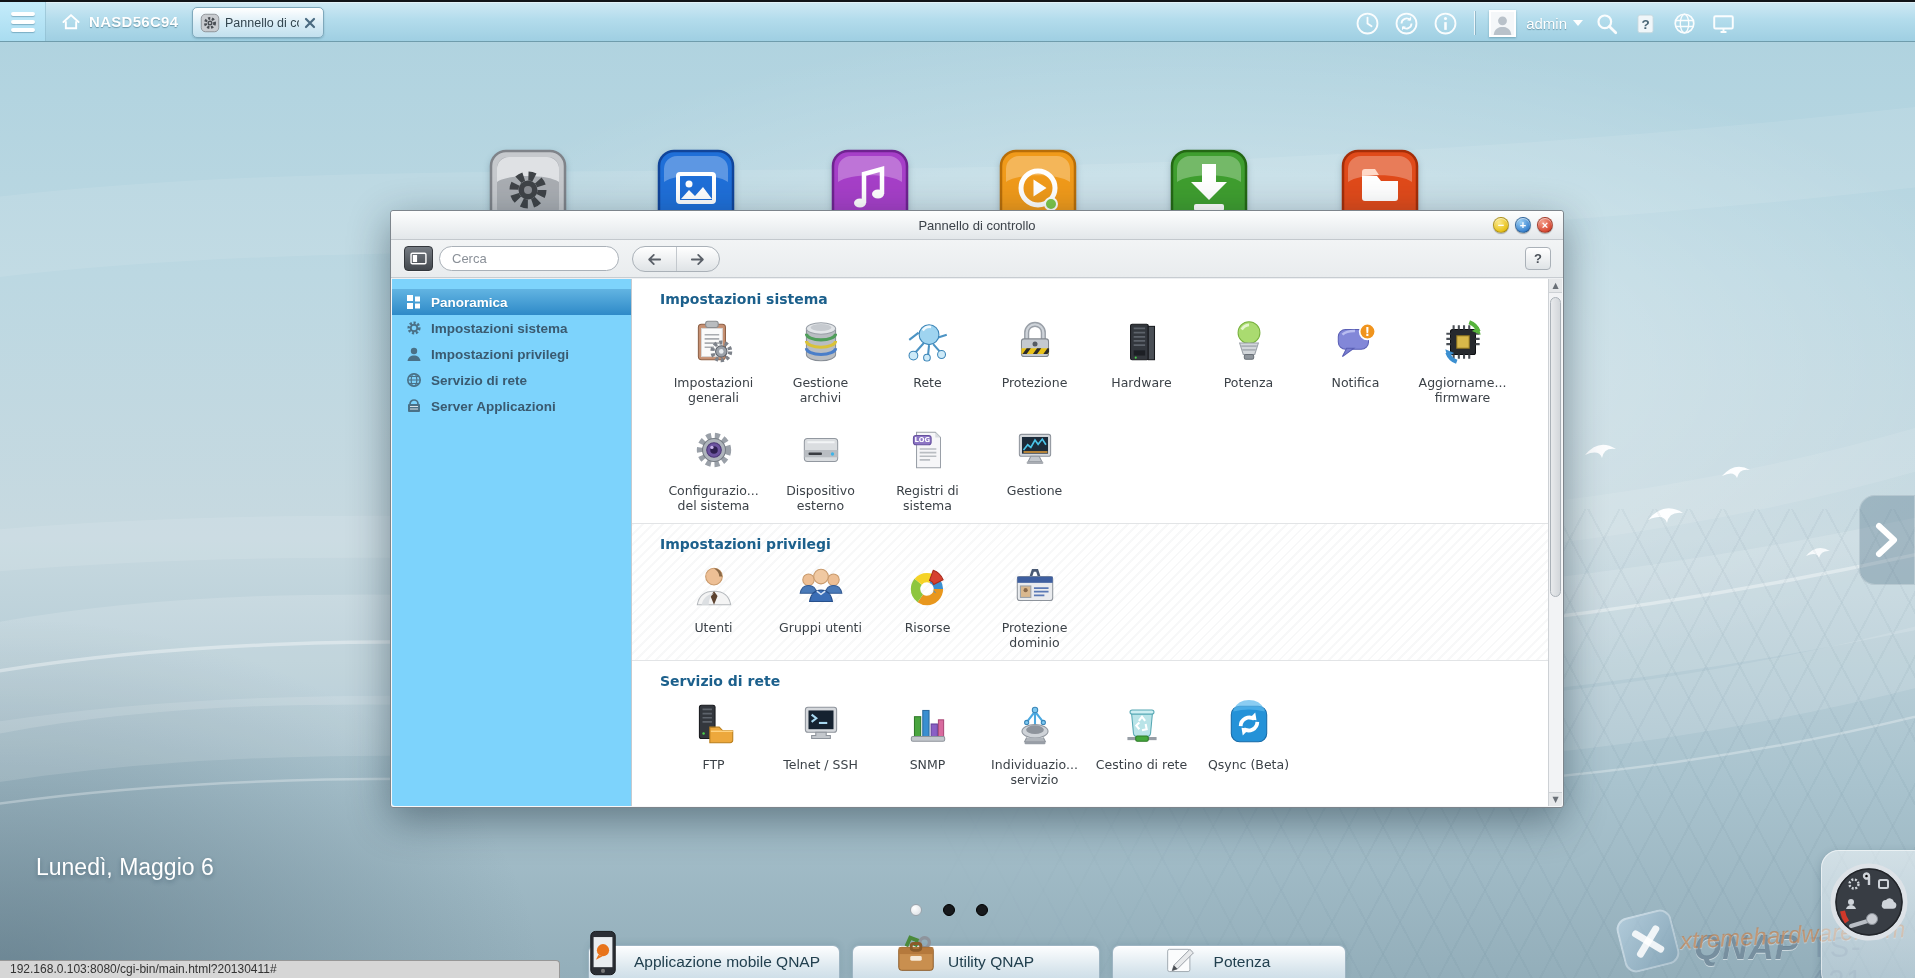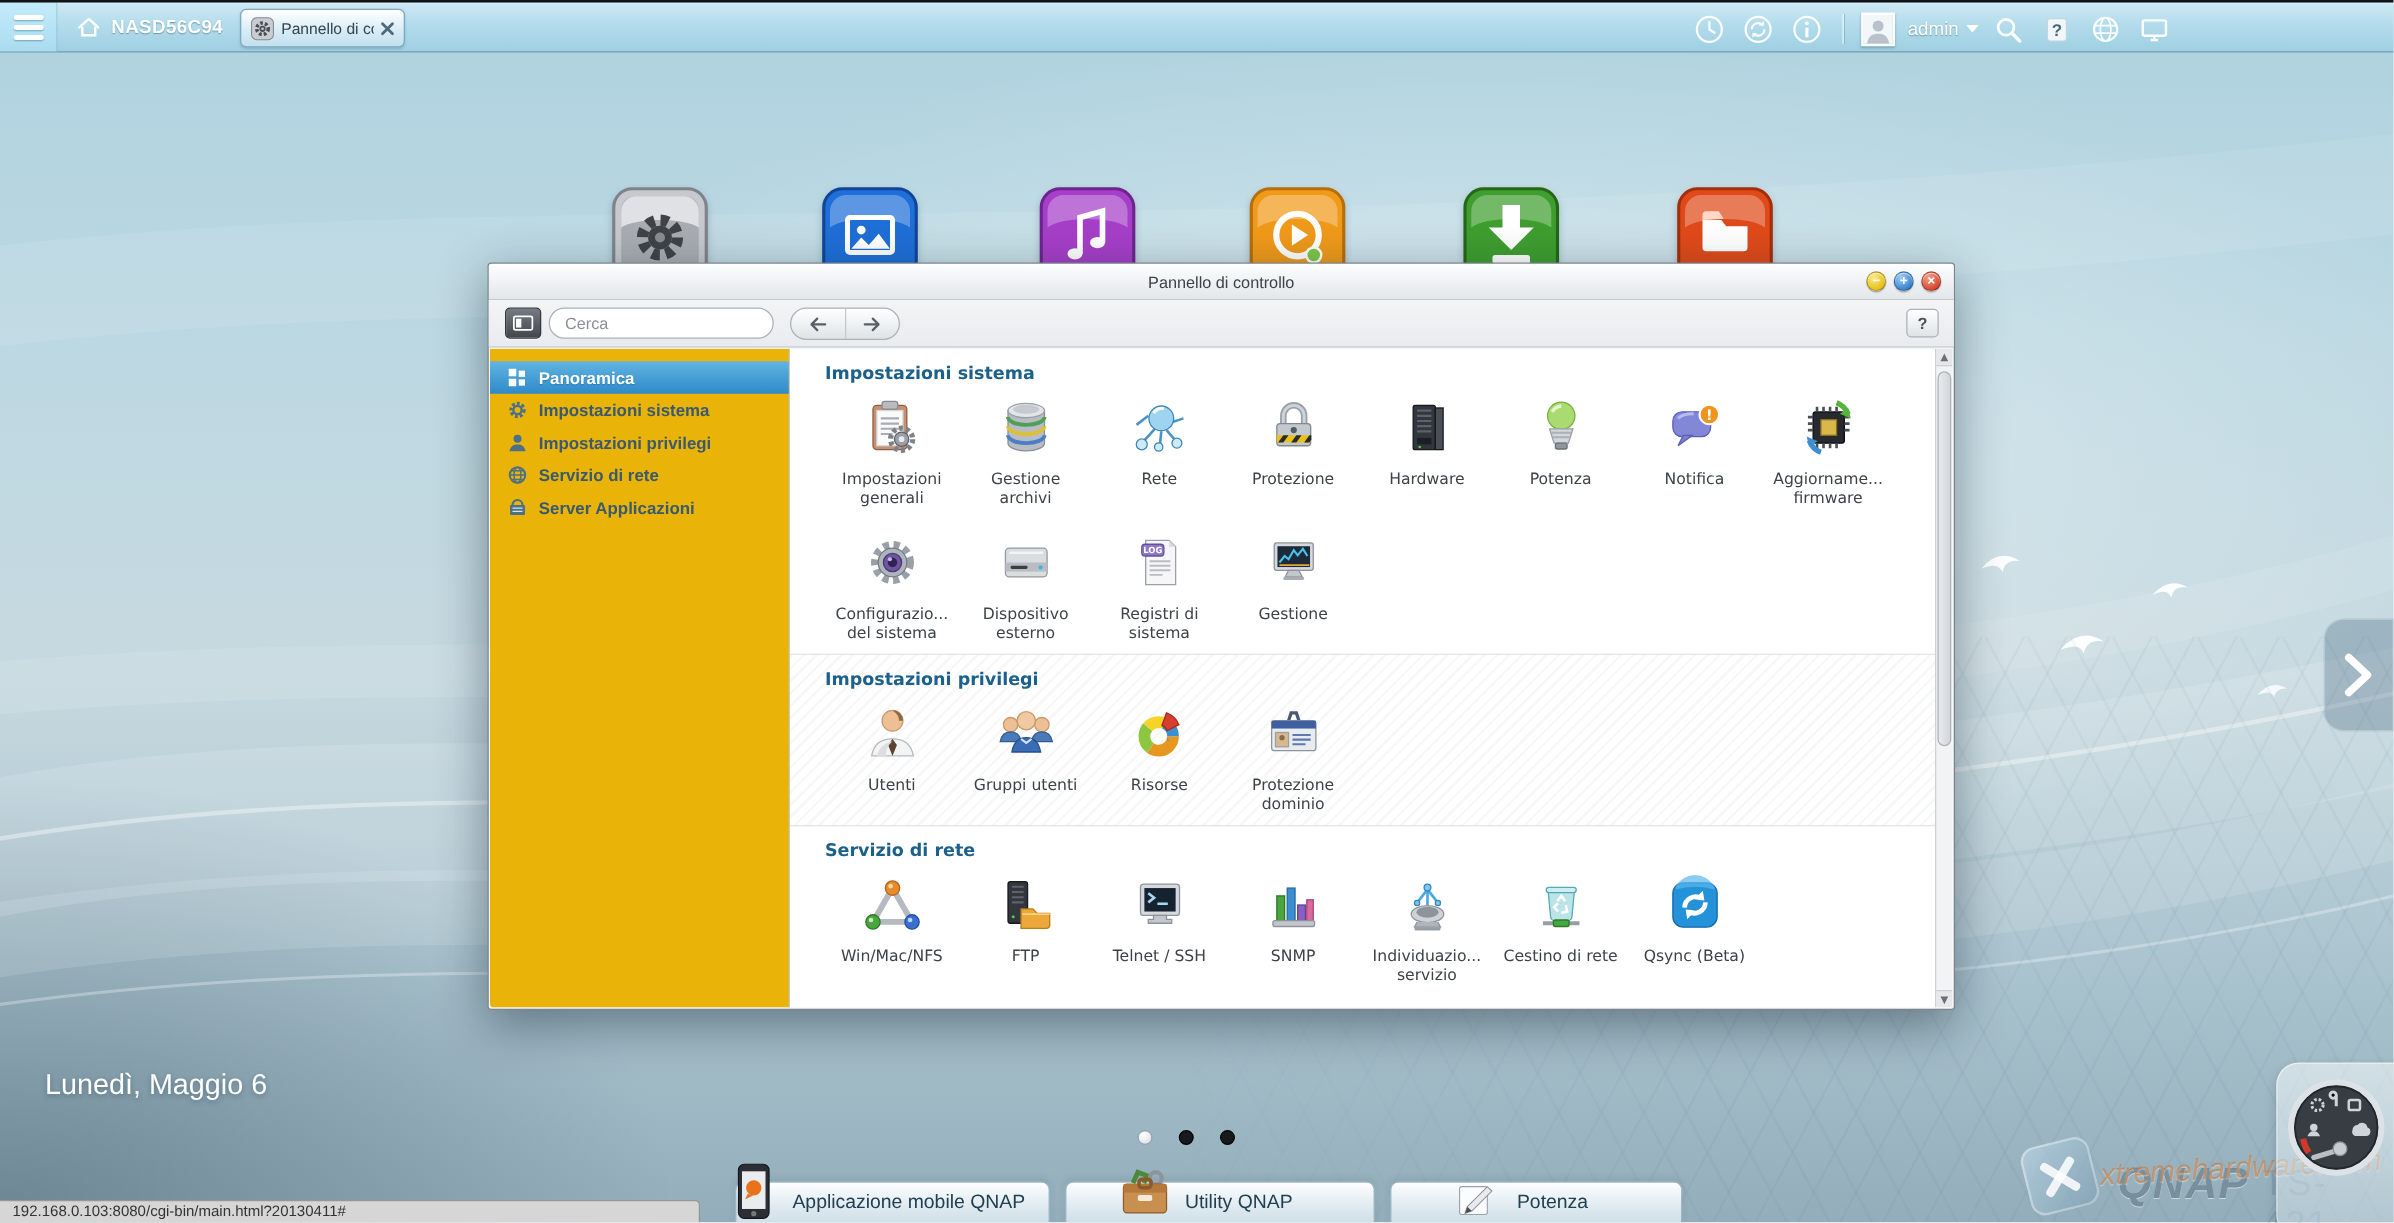--- a/index.html
+++ b/index.html
@@ -68,21 +68,21 @@
   .searchbox input::placeholder { color:#8a9098; }
   .searchbox .ico { width:15px; height:15px; }
   .navbtns { position:absolute; left:241px; top:6px; width:88px; height:26px; border:1px solid #aab1b8; border-radius:13px;
     background:linear-gradient(180deg,#ffffff,#dfe3e6); display:flex; }
   .navbtns .nb { flex:1; display:flex; align-items:center; justify-content:center; cursor:pointer; }
   .navbtns .nb:first-child { border-right:1px solid #c3c8cd; }
   .navbtns .ico { width:17px; height:17px; }
   .helpbtn { position:absolute; right:12px; top:7px; width:26px; height:23px; border:1px solid #aab1b8; border-radius:4px;
     background:linear-gradient(180deg,#ffffff,#dfe3e6); color:#4a5058; font-weight:bold; font-size:13px; text-align:center; line-height:21px; cursor:pointer; }
   .winbody { position:absolute; top:68px; bottom:1px; left:1px; right:1px; display:flex; background:#fff; border-radius:0 0 3px 3px; overflow:hidden; }
-  .sidebar { width:240px; background:#eab308; border-right:1px solid #c5cacf; padding-top:10px; }
+  .sidebar { width:240px; background:#7dd3fc; border-right:1px solid #c5cacf; padding-top:10px; }
   .side-item { height:26px; display:flex; align-items:center; gap:9px; padding:0 10px 0 14px; cursor:pointer;
     font-size:13.5px; font-weight:bold; color:#3a5a70; }
   .side-item .ico { width:16px; height:16px; color:#4a7187; flex:0 0 auto; }
   .side-item.selected { background:linear-gradient(180deg,#62b4e2,#2e8ac8); color:#fff; text-shadow:0 1px 1px rgba(0,60,100,.3); }
   .side-item.selected .ico { color:#fff; }
   .content { flex:1; position:relative; overflow:hidden; font-family:"DejaVu Sans","Liberation Sans",sans-serif; }
   .sections { position:absolute; top:0; left:0; right:14px; }
   .section { padding:12px 0 10px 28px; border-top:1px solid #e2e4e6; }
   .section:first-child { border-top:none; }
   .section.hatched { background:repeating-linear-gradient(135deg, rgba(120,130,140,0.055) 0 2px, transparent 2px 7px); }
@@ -539,29 +539,20 @@
                       <rect x="10" y="23" width="10" height="11" fill="#d9b88e" stroke="#98a0a8"></rect>
                       <circle cx="15" cy="27" r="2" fill="#8a6a4a"></circle>
                       <path d="M23 25h14M23 28.5h14M23 32h10" stroke="#5a79b5" stroke-width="1.6"></path>
                     </svg></span><div class="albl">Protezione dominio</div></div>
               </div>
             </div>
             <div class="section">
               <div class="sec-title">Servizio di rete</div>
               <div class="grid">
                 <div class="app-item"><span class="ico" style="width: 50px; height: 50px; display: inline-block;"><svg viewBox="0 0 48 48" xmlns="http://www.w3.org/2000/svg">
-                      <path d="M24 11 9 37h30z" fill="none" stroke="#b5bac0" stroke-width="4.5" stroke-linejoin="round"></path>
-                      <circle cx="24" cy="11" r="5.5" fill="#e88a2a" stroke="#b5621a"></circle>
-                      <circle cx="9" cy="37" r="5.5" fill="#4aa53f" stroke="#2f7a28"></circle>
-                      <circle cx="39" cy="37" r="5.5" fill="#3a6fd0" stroke="#2550a0"></circle>
-                      <circle cx="22.5" cy="9.5" r="1.8" fill="#ffd9ae"></circle>
-                      <circle cx="7.5" cy="35.5" r="1.8" fill="#c2ecbd"></circle>
-                      <circle cx="37.5" cy="35.5" r="1.8" fill="#bcd4f8"></circle>
-                    </svg></span><div class="albl">Win/Mac/NFS</div></div>
-                <div class="app-item"><span class="ico" style="width: 50px; height: 50px; display: inline-block;"><svg viewBox="0 0 48 48" xmlns="http://www.w3.org/2000/svg">
                       <rect x="10" y="6" width="15" height="32" rx="2" fill="#33373d" stroke="#17191d"></rect>
                       <path d="M13 10h9M13 14h9M13 18h9M13 22h9" stroke="#5d636b" stroke-width="1.6"></path>
                       <circle cx="14" cy="33" r="1.2" fill="#4ad04a"></circle>
                       <path d="M20 27h9l3.5 3.5H42v9a2.5 2.5 0 01-2.5 2.5H20z" fill="#eda83c" stroke="#b87d1a"></path>
                       <path d="M21 31h21" stroke="#ffd27e" stroke-width="1.4"></path>
                     </svg></span><div class="albl">FTP</div></div>
                 <div class="app-item"><span class="ico" style="width: 50px; height: 50px; display: inline-block;"><svg viewBox="0 0 48 48" xmlns="http://www.w3.org/2000/svg">
                       <rect x="9" y="8" width="30" height="24" rx="2.5" fill="#d5d8dc" stroke="#8e949c"></rect>
                       <rect x="12" y="11" width="24" height="18" fill="#152230"></rect>
                       <path d="M15 15l4.5 3.5L15 22" stroke="#a8d8f0" stroke-width="2" fill="none"></path>

